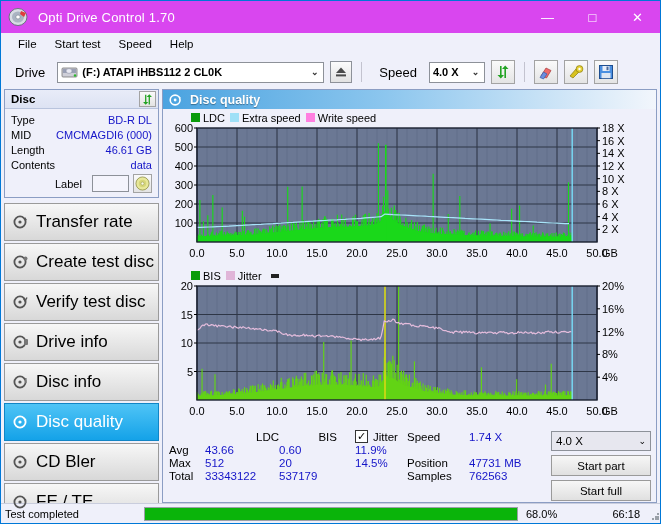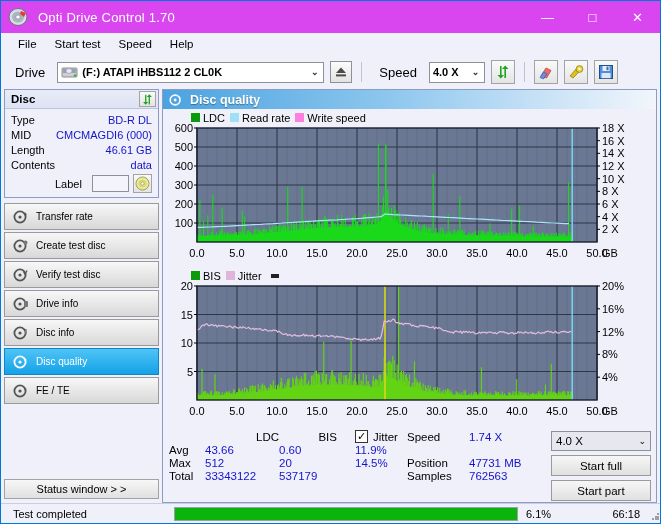--- a/index.html
+++ b/index.html
@@ -74,25 +74,25 @@
   .label-row .k { width:33px; font-size:11px; }
   .label-input { flex:1; height:17px; background:#f4f4fc; border:1px solid #8d9199;
                  font-family:"Liberation Sans", sans-serif; font-size:11px;
                  padding:0 2px; min-width:0; }
   .disc-btn { width:19px; height:19px; border:1px solid #a3a3a3;
               background:linear-gradient(#fafafa,#e3e3e3);
               display:flex; align-items:center; justify-content:center; }
 
   
   .nav { margin-top:5px; display:flex; flex-direction:column; gap:2px; }
-  .nav-item { height:27px; display:flex; align-items:center; gap:7px;
+  .nav-item { height:38px; display:flex; align-items:center; gap:7px;
               padding-left:8px;
               border:1px solid #9a9a9a;
               background:linear-gradient(#f7f7f7,#d8d8d8);
-              font-size:10px; color:#000; }
+              font-size:17px; color:#000; }
   .nav-item.active { background:linear-gradient(#4fc4f6,#14a2e8);
                      border-color:#1185c5; color:#fff; }
   .nav-ico { width:16px; height:16px; position:relative; flex:0 0 auto;}
   .nav-spacer { flex:1 1 auto; min-height:4px; }
   .status-btn { height:20px; border:1px solid #a3a3a3;
                 background:linear-gradient(#f7f7f7,#e0e0e0);
                 display:flex; align-items:center; justify-content:center;
                 font-size:11px; margin-bottom:4px; }
 
   
@@ -129,21 +129,21 @@
              display:flex; align-items:center; padding:0 4px; font-size:11.5px; }
   .s-btn { height:21px; border:1px solid #9a9a9a;
            background:linear-gradient(#f7f7f7,#e0e0e0);
            display:flex; align-items:center; justify-content:center;
            font-size:11.5px; }
 
   
   .statusbar { height:20px; flex:0 0 auto; display:flex; align-items:center;
                background:#eff0fa; border-top:1px solid #c9cddd;
                font-size:11px; }
-  .sb-text { width:173px; padding-left:12px; }
+  .sb-text { width:143px; padding-left:4px; }
   .sb-progress { flex:1 1 auto; height:14px; background:#fff;
                  border:1px solid #9aa0a8; margin-right:4px; position:relative; }
   .sb-fill { height:100%; background:#0ab40a; }
   .sb-pct { width:60px; padding-left:4px; }
   .sb-time { width:64px; text-align:right; padding-right:6px; }
   .sb-grip { width:14px; height:14px; position:relative; }
 </style>
 </head>
 <body>
 
@@ -336,20 +336,30 @@
           <span>Disc quality</span>
         </div>
         <div class="nav-item">
           <span class="nav-ico">
             <svg width="16" height="16" viewBox="0 0 16 16">
               <circle cx="7" cy="8" r="5.6" fill="none" stroke="#555" stroke-width="1.8"></circle>
               <circle cx="7" cy="8" r="1.6" fill="#555"></circle>
               <path d="M11 4 L13.5 6 L11.5 7.5 Z" fill="#555"></path>
             </svg>
           </span>
+          <span>CD Bler</span>
+        </div>
+        <div class="nav-item">
+          <span class="nav-ico">
+            <svg width="16" height="16" viewBox="0 0 16 16">
+              <circle cx="7" cy="8" r="5.6" fill="none" stroke="#555" stroke-width="1.8"></circle>
+              <circle cx="7" cy="8" r="1.6" fill="#555"></circle>
+              <path d="M11 4 L13.5 6 L11.5 7.5 Z" fill="#555"></path>
+            </svg>
+          </span>
           <span>FE / TE</span>
         </div>
       </div>
 
       <div class="nav-spacer"></div>
       <div class="status-btn">Status window &gt; &gt;</div>
     </div>
 
     <div class="content">
       <div class="ch">
@@ -366,21 +376,21 @@
       <div class="charts">
 
         <div class="chart-block">
           <div class="legend">
             <span class="lg">
               <span class="sw" style="background:#0a9b0a"></span>
               <span>LDC</span>
             </span>
             <span class="lg">
               <span class="sw" style="background:#9fe0f7"></span>
-              <span>Read rate</span>
+              <span>Extra speed</span>
             </span>
             <span class="lg">
               <span class="sw" style="background:#ff7fe0"></span>
               <span>Write speed</span>
             </span>
           </div>
           <svg id="chart-top" width="492" height="145" viewBox="0 0 492 145">
               <rect x="32" y="4" width="400" height="114" fill="#6b7894"></rect>
               <line x1="32" y1="4" x2="32" y2="118" stroke="#5d6a85" stroke-width="0.6"></line>
               <line x1="42" y1="4" x2="42" y2="118" stroke="#5d6a85" stroke-width="0.6"></line>
@@ -1690,33 +1700,33 @@
           <div class="num">762563</div>
           <div></div>
           <div></div>
         </div>
 
         <div class="stats-right">
           <div class="s-combo">
             <span>4.0 X</span>
             <span style="margin-left:auto;font-size:9px">⌄</span>
           </div>
+          <div class="s-btn">Start part</div>
           <div class="s-btn">Start full</div>
-          <div class="s-btn">Start part</div>
         </div>
       </div>
     </div>
   </div>
 
   <div class="statusbar">
     <div class="sb-text">Test completed</div>
     <div class="sb-progress">
       <div class="sb-fill" id="sb-fill" style="width: 100%; background: rgb(10, 180, 10);"></div>
     </div>
-    <div class="sb-pct">6.1%</div>
+    <div class="sb-pct">68.0%</div>
     <div class="sb-time">66:18</div>
     <div class="sb-grip">
       <svg width="14" height="14" viewBox="0 0 14 14">
         <g fill="#9aa0a8">
           <rect x="9" y="9" width="2" height="2"></rect>
             <rect x="6" y="11" width="2" height="2"></rect>
           <rect x="9" y="11" width="2" height="2"></rect>
             <rect x="11" y="6" width="2" height="2"></rect>
           <rect x="11" y="9" width="2" height="2"></rect>
             <rect x="11" y="11" width="2" height="2"></rect>

